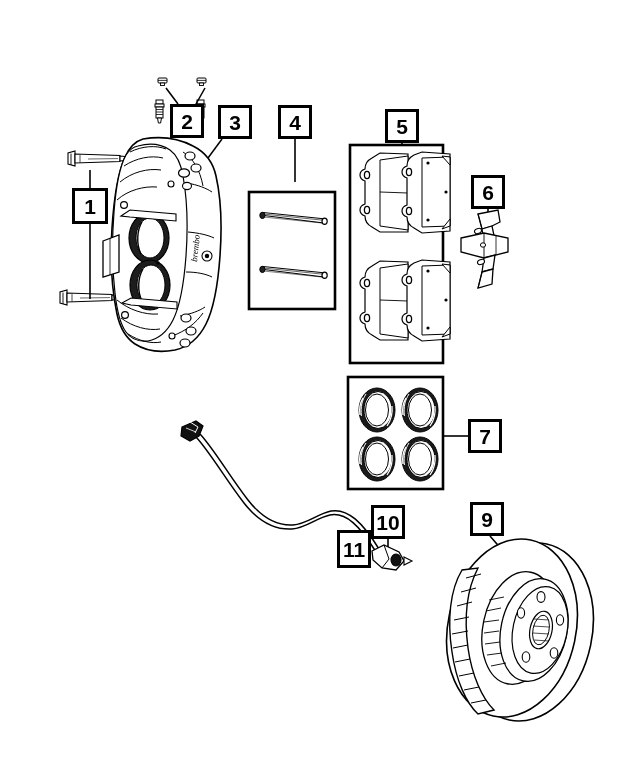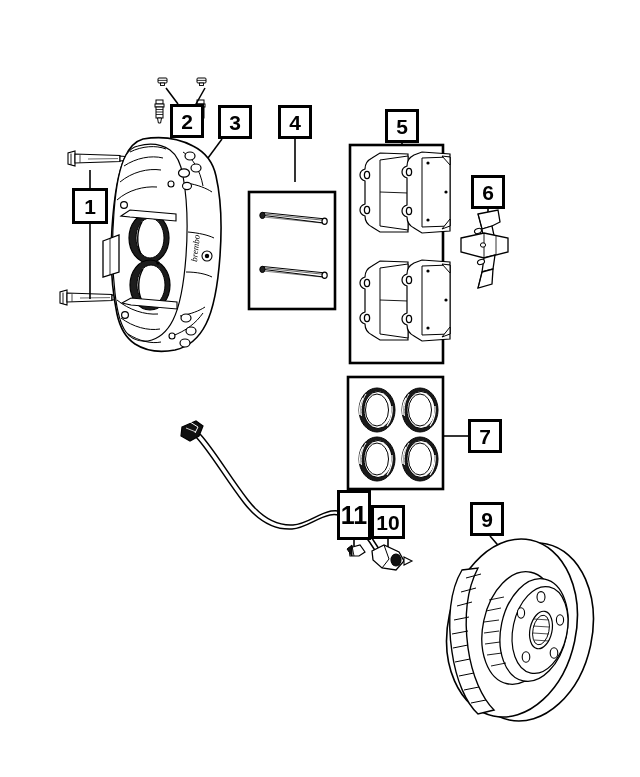--- a/index.html
+++ b/index.html
@@ -40,21 +40,21 @@
   }
   .callout.c-1  { left: 72px;  top: 188px; width: 36px; height: 36px; font-size: 21px; }
   .callout.c-2  { left: 170px; top: 104px; width: 34px; height: 34px; font-size: 21px; }
   .callout.c-3  { left: 218px; top: 105px; width: 34px; height: 34px; font-size: 21px; }
   .callout.c-4  { left: 278px; top: 105px; width: 34px; height: 34px; font-size: 21px; }
   .callout.c-5  { left: 385px; top: 109px; width: 34px; height: 34px; font-size: 21px; }
   .callout.c-6  { left: 471px; top: 175px; width: 34px; height: 34px; font-size: 21px; }
   .callout.c-7  { left: 468px; top: 419px; width: 34px; height: 34px; font-size: 21px; }
   .callout.c-9  { left: 470px; top: 502px; width: 34px; height: 34px; font-size: 21px; }
   .callout.c-10 { left: 371px; top: 505px; width: 34px; height: 34px; font-size: 21px; text-align: center; }
-  .callout.c-11 { left: 337px; top: 490px; width: 34px; height: 50px; font-size: 25px; }
+  .callout.c-11 { left: 337px; top: 530px; width: 34px; height: 38px; font-size: 21px; }
 </style>
 </head>
 <body>
 
 <div id="diagram-root">
 
   <svg id="art-layer" viewBox="0 0 640 777" xmlns="http://www.w3.org/2000/svg">
     <defs>
       <g id="hexbolt">
         <path d="M0,0 L0,11 L7,13 L7,-2 Z" fill="#ffffff" stroke="#000" stroke-width="1.1"></path>

